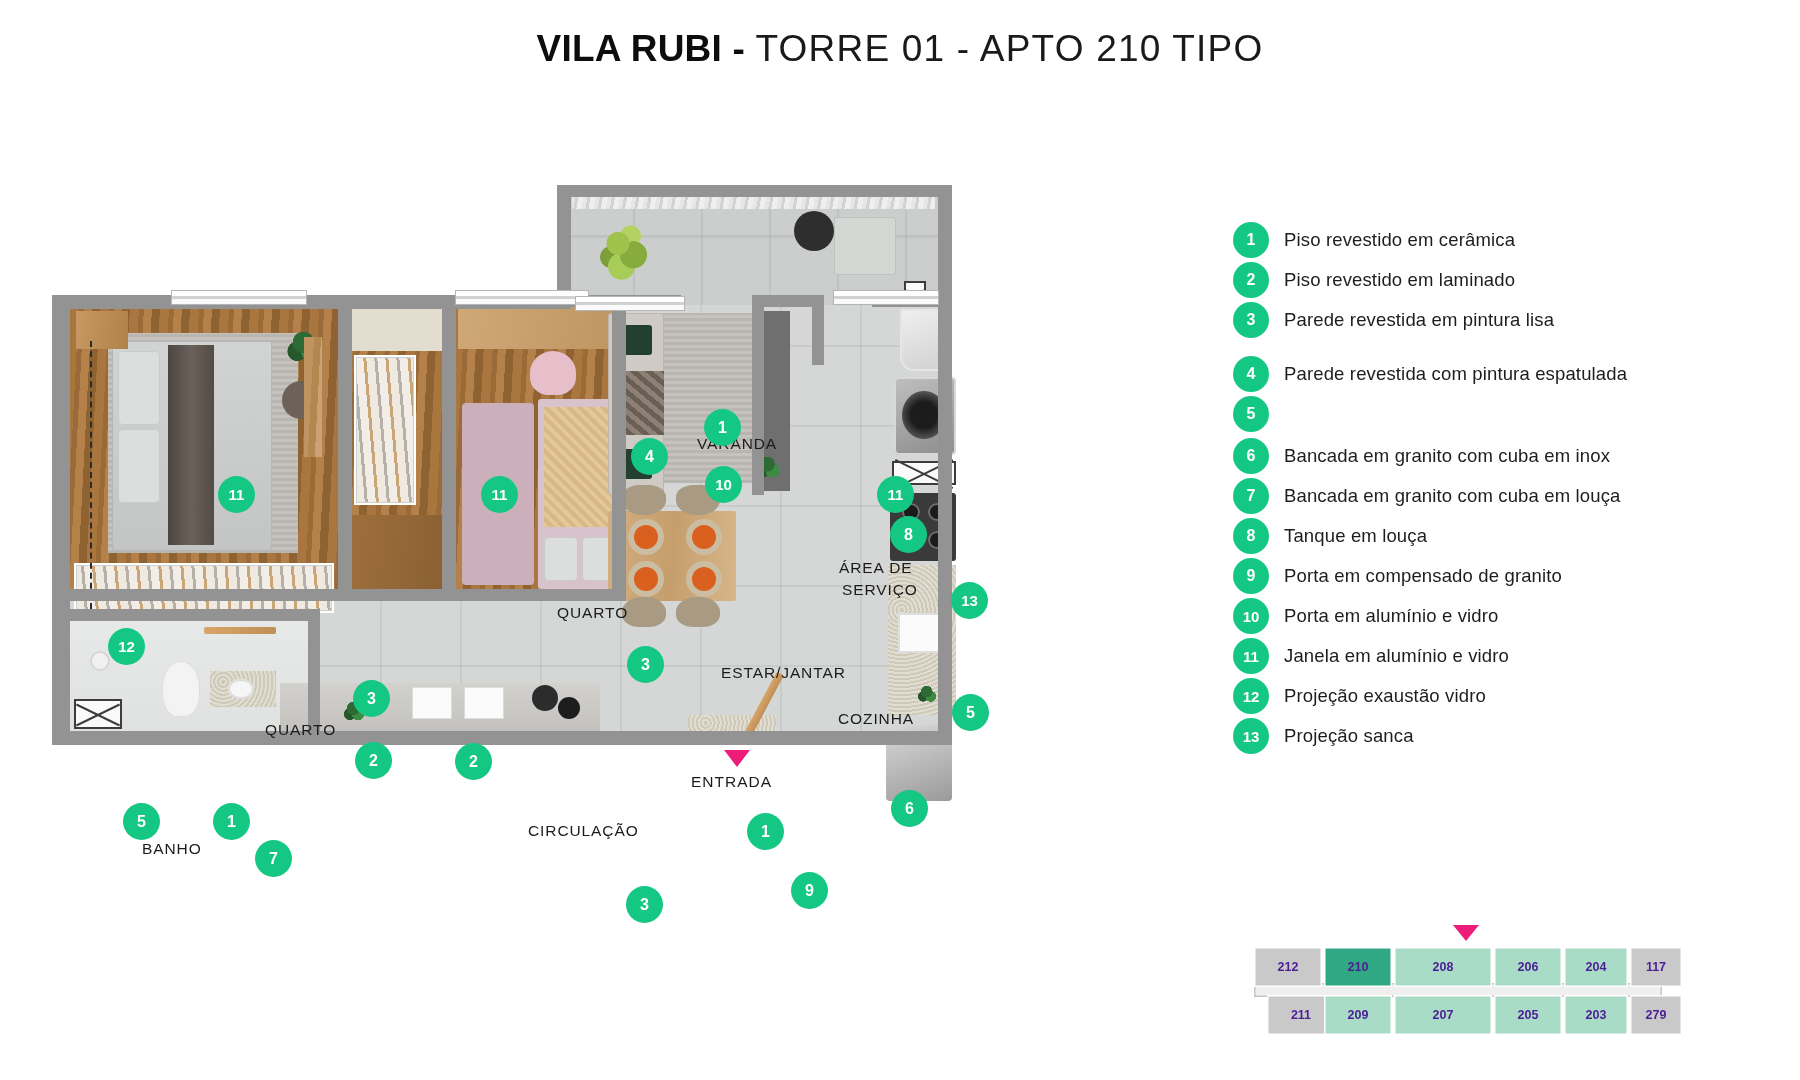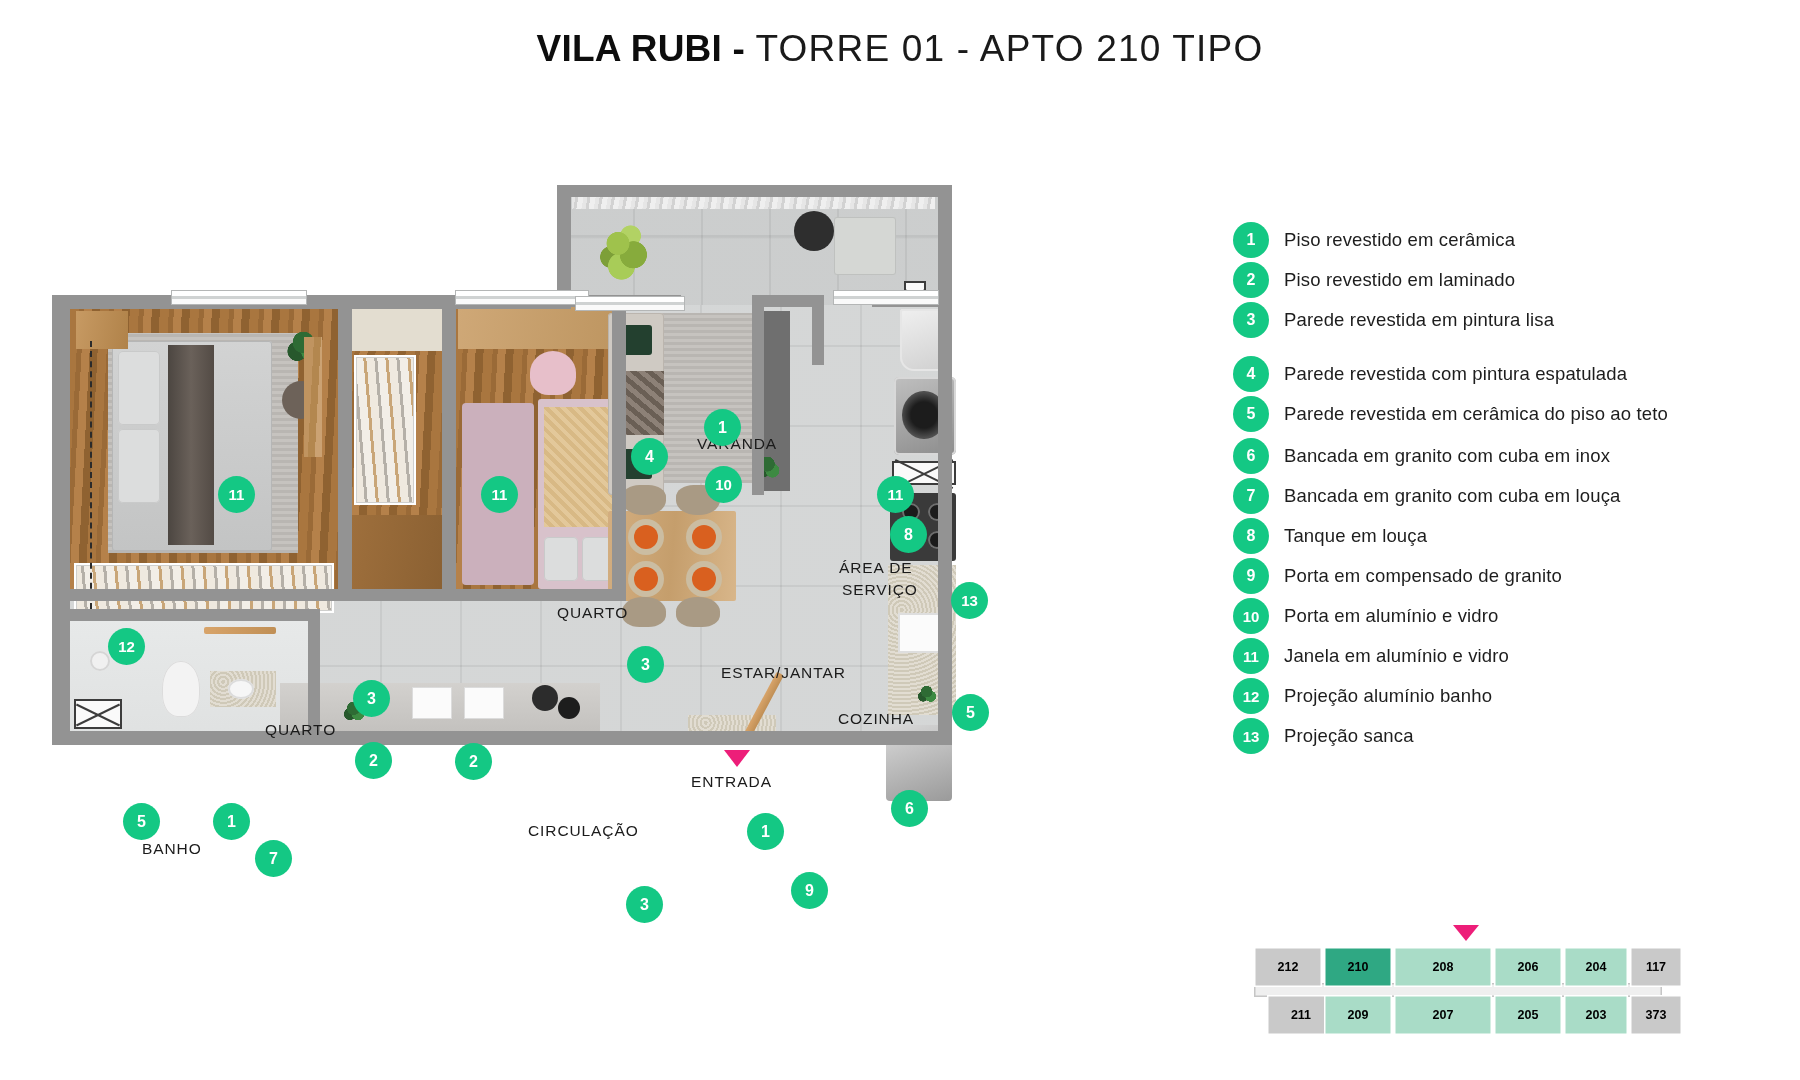--- a/index.html
+++ b/index.html
@@ -126,21 +126,21 @@
 
   
   #floorkey { position: absolute; left: 1232px; top: 925px; width: 450px; height: 120px; }
   .fk-marker {
     position: absolute; left: 221px; top: 0;
     width: 0; height: 0; border-left: 13px solid transparent;
     border-right: 13px solid transparent; border-top: 16px solid #ed1e79;
   }
   .fk-unit {
     position: absolute; display: flex; align-items: center; justify-content: center;
-    font-size: 12.5px; font-weight: bold; color: #000000;
+    font-size: 12.5px; font-weight: bold; color: #4c1d95;
     box-shadow: inset 0 0 0 1.5px #ffffff;
   }
   .fk-u-mint  { background: #a9dcc7; }
   .fk-u-dark  { background: #2fa883; }
   .fk-u-grey  { background: #c9c9c9; }
   .fk-core    { position:absolute; background:#efefef; box-shadow: inset 0 0 0 1.5px #c6c6c6; }
   .fk-corr    { position:absolute; background:#efefef; box-shadow: inset 0 0 0 1.5px #c6c6c6; }
 </style>
 </head>
 <body>
@@ -315,21 +315,20 @@
       <div class="leg-row" style="height: 54px;">
         <div class="leg-badge">3</div>
         <div class="leg-text">Parede revestida em pintura lisa</div>
       </div>
       <div class="leg-row">
         <div class="leg-badge">4</div>
         <div class="leg-text">Parede revestida com pintura espatulada</div>
       </div>
       <div class="leg-row" style="height: 42px;">
         <div class="leg-badge">5</div>
-        <div class="leg-text">Parede revestida em cerâmica do piso ao teto</div>
       </div>
       <div class="leg-row">
         <div class="leg-badge">6</div>
         <div class="leg-text">Bancada em granito com cuba em inox</div>
       </div>
       <div class="leg-row">
         <div class="leg-badge">7</div>
         <div class="leg-text">Bancada em granito com cuba em louça</div>
       </div>
       <div class="leg-row">
@@ -343,21 +342,21 @@
       <div class="leg-row">
         <div class="leg-badge" style="font-size: 15px;">10</div>
         <div class="leg-text">Porta em alumínio e vidro</div>
       </div>
       <div class="leg-row">
         <div class="leg-badge" style="font-size: 15px;">11</div>
         <div class="leg-text">Janela em alumínio e vidro</div>
       </div>
       <div class="leg-row">
         <div class="leg-badge" style="font-size: 15px;">12</div>
-        <div class="leg-text">Projeção alumínio banho</div>
+        <div class="leg-text">Projeção exaustão vidro</div>
       </div>
       <div class="leg-row">
         <div class="leg-badge" style="font-size: 15px;">13</div>
         <div class="leg-text">Projeção sanca</div>
       </div>
     </div>
 
   <div id="floorkey">
     <div class="fk-marker"></div>
     <div class="fk-core" style="left:208px;top:22px;width:52px;height:86px;"></div>
@@ -367,17 +366,17 @@
         <div class="fk-unit fk-u-dark" style="left: 92px; top: 22px; width: 68px; height: 40px;">210</div>
         <div class="fk-unit fk-u-mint" style="left: 162px; top: 22px; width: 98px; height: 40px;">208</div>
         <div class="fk-unit fk-u-mint" style="left: 262px; top: 22px; width: 68px; height: 40px;">206</div>
         <div class="fk-unit fk-u-mint" style="left: 332px; top: 22px; width: 64px; height: 40px;">204</div>
         <div class="fk-unit fk-u-grey" style="left: 398px; top: 22px; width: 52px; height: 40px;">117</div>
         <div class="fk-unit fk-u-grey" style="left: 35px; top: 70px; width: 68px; height: 40px;">211</div>
         <div class="fk-unit fk-u-mint" style="left: 92px; top: 70px; width: 68px; height: 40px; text-align: right;">209</div>
         <div class="fk-unit fk-u-mint" style="left: 162px; top: 70px; width: 98px; height: 40px;">207</div>
         <div class="fk-unit fk-u-mint" style="left: 262px; top: 70px; width: 68px; height: 40px;">205</div>
         <div class="fk-unit fk-u-mint" style="left: 332px; top: 70px; width: 64px; height: 40px;">203</div>
-        <div class="fk-unit fk-u-grey" style="left: 398px; top: 70px; width: 52px; height: 40px;">373</div>
+        <div class="fk-unit fk-u-grey" style="left: 398px; top: 70px; width: 52px; height: 40px;">279</div>
       </div>
   </div>
 
 </div>
 
 </body></html>

